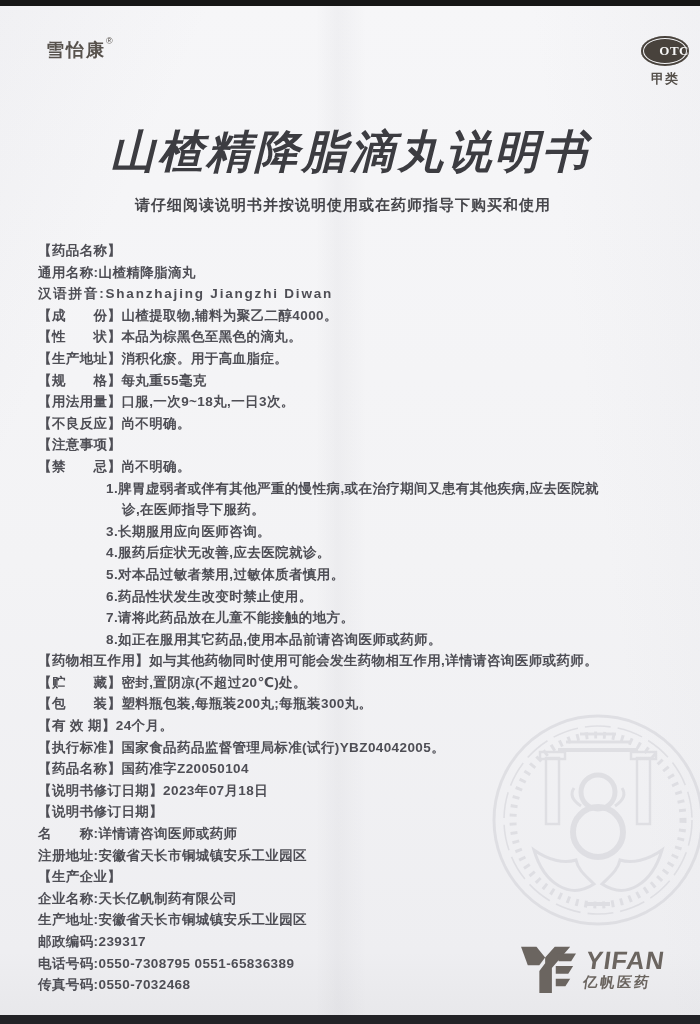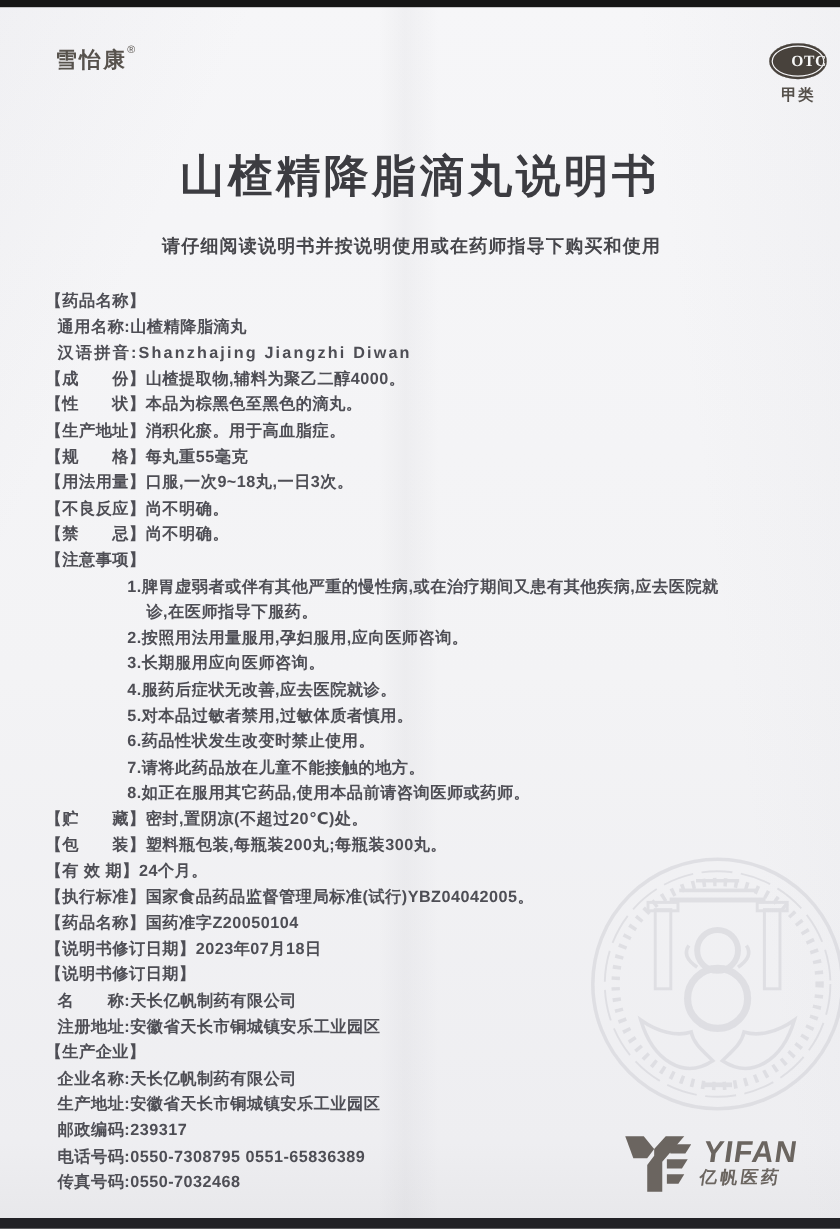--- a/index.html
+++ b/index.html
@@ -40,36 +40,36 @@
   }
   .otc-class{
     position:absolute;left:641px;top:70px;width:48px;text-align:center;
     font-size:13px;font-weight:700;color:#55504b;letter-spacing:1px;
   }
 
   
   .doc-title{
     position:absolute;left:0;top:122px;width:700px;text-align:center;
     font-family:"Liberation Serif","DejaVu Serif",serif;
-    font-size:37px;font-weight:700;color:#3c3c41;letter-spacing:3px;
+    font-size:45px;font-weight:700;color:#3c3c41;letter-spacing:3px;font-style:italic;
   }
   .doc-subtitle{
     position:absolute;left:0;top:196px;width:686px;text-align:center;
     font-family:"Liberation Serif","DejaVu Serif",serif;
     font-size:15px;font-weight:700;color:#46464b;letter-spacing:1px;
   }
 
   
   .spec{
     position:absolute;left:38px;top:240px;width:640px;
     font-size:13.5px;font-weight:700;color:#4e4e55;
     letter-spacing:.4px;
   }
   .ln{line-height:21.6px;white-space:nowrap;}
-  .l1{margin-left:10px;}
+  .l1{}
   .l2{margin-left:68px;}
   .l3{margin-left:84px;}
   .pinyin{letter-spacing:1.8px;}
 
   
   .watermark{position:absolute;left:486px;top:708px;width:224px;height:224px;opacity:.5;}
 
   
   .yifan{
     position:absolute;left:520px;top:942px;display:flex;align-items:center;gap:7px;
@@ -122,39 +122,39 @@
   <div class="spec">
     <div class="ln l0">【药品名称】</div>
     <div class="ln l1">通用名称:山楂精降脂滴丸</div>
     <div class="ln l1 pinyin">汉语拼音:Shanzhajing Jiangzhi Diwan</div>
     <div class="ln l0">【成　　份】山楂提取物,辅料为聚乙二醇4000。</div>
     <div class="ln l0">【性　　状】本品为棕黑色至黑色的滴丸。</div>
     <div class="ln l0">【生产地址】消积化瘀。用于高血脂症。</div>
     <div class="ln l0">【规　　格】每丸重55毫克</div>
     <div class="ln l0">【用法用量】口服,一次9~18丸,一日3次。</div>
     <div class="ln l0">【不良反应】尚不明确。</div>
+    <div class="ln l0">【注意事项】</div>
     <div class="ln l0">【禁　　忌】尚不明确。</div>
-    <div class="ln l0">【注意事项】</div>
     <div class="ln l2">1.脾胃虚弱者或伴有其他严重的慢性病,或在治疗期间又患有其他疾病,应去医院就</div>
     <div class="ln l3">诊,在医师指导下服药。</div>
-    <div class="ln l2">2.按照用法用量服用,孕妇服用,应向医师咨询。</div>
     <div class="ln l2">3.长期服用应向医师咨询。</div>
     <div class="ln l2">4.服药后症状无改善,应去医院就诊。</div>
     <div class="ln l2">5.对本品过敏者禁用,过敏体质者慎用。</div>
     <div class="ln l2">6.药品性状发生改变时禁止使用。</div>
     <div class="ln l2">7.请将此药品放在儿童不能接触的地方。</div>
     <div class="ln l2">8.如正在服用其它药品,使用本品前请咨询医师或药师。</div>
+    <div class="ln l0">【药物相互作用】如与其他药物同时使用可能会发生药物相互作用,详情请咨询医师或药师。</div>
     <div class="ln l0">【贮　　藏】密封,置阴凉(不超过20℃)处。</div>
     <div class="ln l0">【包　　装】塑料瓶包装,每瓶装200丸;每瓶装300丸。</div>
     <div class="ln l0">【有 效 期】24个月。</div>
     <div class="ln l0">【执行标准】国家食品药品监督管理局标准(试行)YBZ04042005。</div>
     <div class="ln l0">【药品名称】国药准字Z20050104</div>
     <div class="ln l0">【说明书修订日期】2023年07月18日</div>
     <div class="ln l0">【说明书修订日期】</div>
-    <div class="ln l1">名　　称:天长亿帆制药有限公司</div>
+    <div class="ln l1">名　　称:详情请咨询医师或药师</div>
     <div class="ln l1">注册地址:安徽省天长市铜城镇安乐工业园区</div>
     <div class="ln l0">【生产企业】</div>
     <div class="ln l1">企业名称:天长亿帆制药有限公司</div>
     <div class="ln l1">生产地址:安徽省天长市铜城镇安乐工业园区</div>
     <div class="ln l1">邮政编码:239317</div>
     <div class="ln l1">电话号码:0550-7308795  0551-65836389</div>
     <div class="ln l1">传真号码:0550-7032468</div>
   </div>
 
   <div class="yifan">

